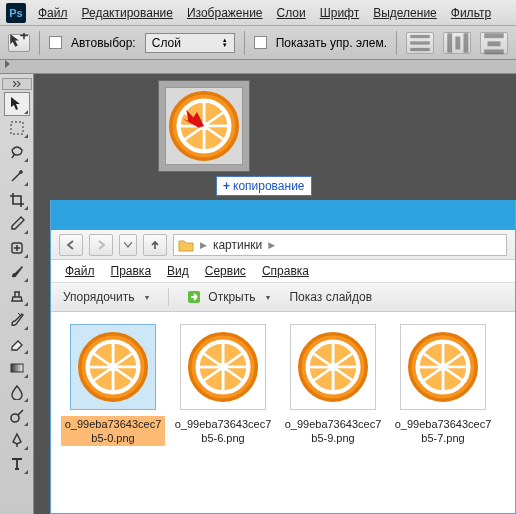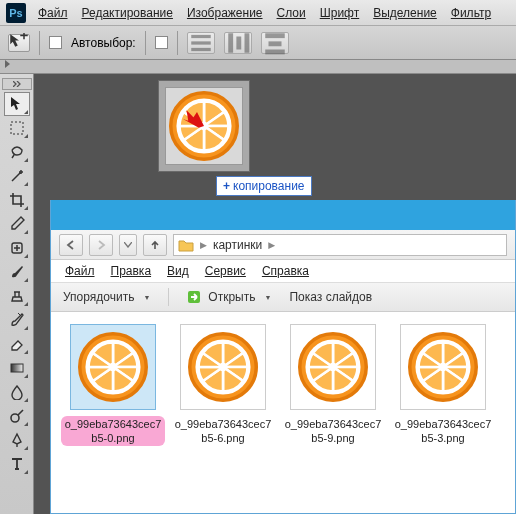--- a/index.html
+++ b/index.html
@@ -61,21 +61,21 @@
 .explorer-toolbar .item { display:flex; align-items:center; gap:7px;justify-content:flex-end; }
 .explorer-toolbar .green-ico { width:14px; height:14px; }
 .explorer-toolbar .sep { width:1px; height:18px; background:#ccc; }
 .drop-arr { font-size:7px; color:#555; margin-left:2px; }
 
 .file-pane { display:flex; padding:12px 10px; gap:6px; }
 .file-item { width:104px; display:flex; flex-direction:column; align-items:center; gap:6px; }
 .file-item .thumb { width:86px; height:86px; border:1px solid #ccc; display:flex; align-items:center; justify-content:center; background:#fff; }
 .file-item.sel .thumb { background:#cde7f7; border:1px solid #7ab7e0; }
 .file-item .label { text-align:center; font-size:11px; line-height:14px; color:#222; word-break:break-all; padding:1px 2px; }
-.file-item.sel .label { background:#f9a8d4;border-radius:6px; }
+.file-item.sel .label { background:#fdba74; }
 
 
 .orange-svg { display:block; }
 </style>
 </head>
 <body>
 
 <svg width="0" height="0" style="position:absolute">
   <defs>
     <g id="orange-slice">
@@ -112,22 +112,27 @@
 <div class="ps-options">
   <div class="tool-ico">
     <svg viewBox="0 0 16 16">
         <path d="M1 1 L1 9 L3 7 L5 11 L7 10 L5 6 L8 6 Z" fill="#333"></path>
         <path d="M9 2 L15 2 M12 0 L12 5" stroke="#333" stroke-width="1.2"></path>
       </svg>
   </div>
   <div class="divider"></div>
   <div class="chk"></div>
   <span>Автовыбор:</span>
+  <div class="ps-select">
+    <span>Слой</span>
+    <span class="arr">▲<br>▼</span>
+  </div>
   <div class="divider"></div>
   <div class="chk"></div>
+  <span>Показать упр. элем.</span>
   <div class="divider"></div>
   <div class="btn-faded">
       <svg viewBox="0 0 16 16">
         <rect x="2" y="3" width="12" height="2" fill="#555"></rect>
         <rect x="2" y="7" width="12" height="2" fill="#555"></rect>
         <rect x="2" y="11" width="12" height="2" fill="#555"></rect>
       </svg>
     </div>
   <div class="btn-faded">
       <svg viewBox="0 0 16 16">
@@ -387,16 +392,16 @@
           </svg>
         </div>
       <div class="label">o_99eba73643cec7b5-9.png</div>
     </div>
     <div class="file-item">
       <div class="thumb">
           <svg class="orange-svg" width="70" height="70" viewBox="0 0 80 80">
             <use href="#orange-slice"></use>
           </svg>
         </div>
-      <div class="label">o_99eba73643cec7b5-3.png</div>
+      <div class="label">o_99eba73643cec7b5-7.png</div>
     </div>
   </div>
 </div>
 
 </body></html>

